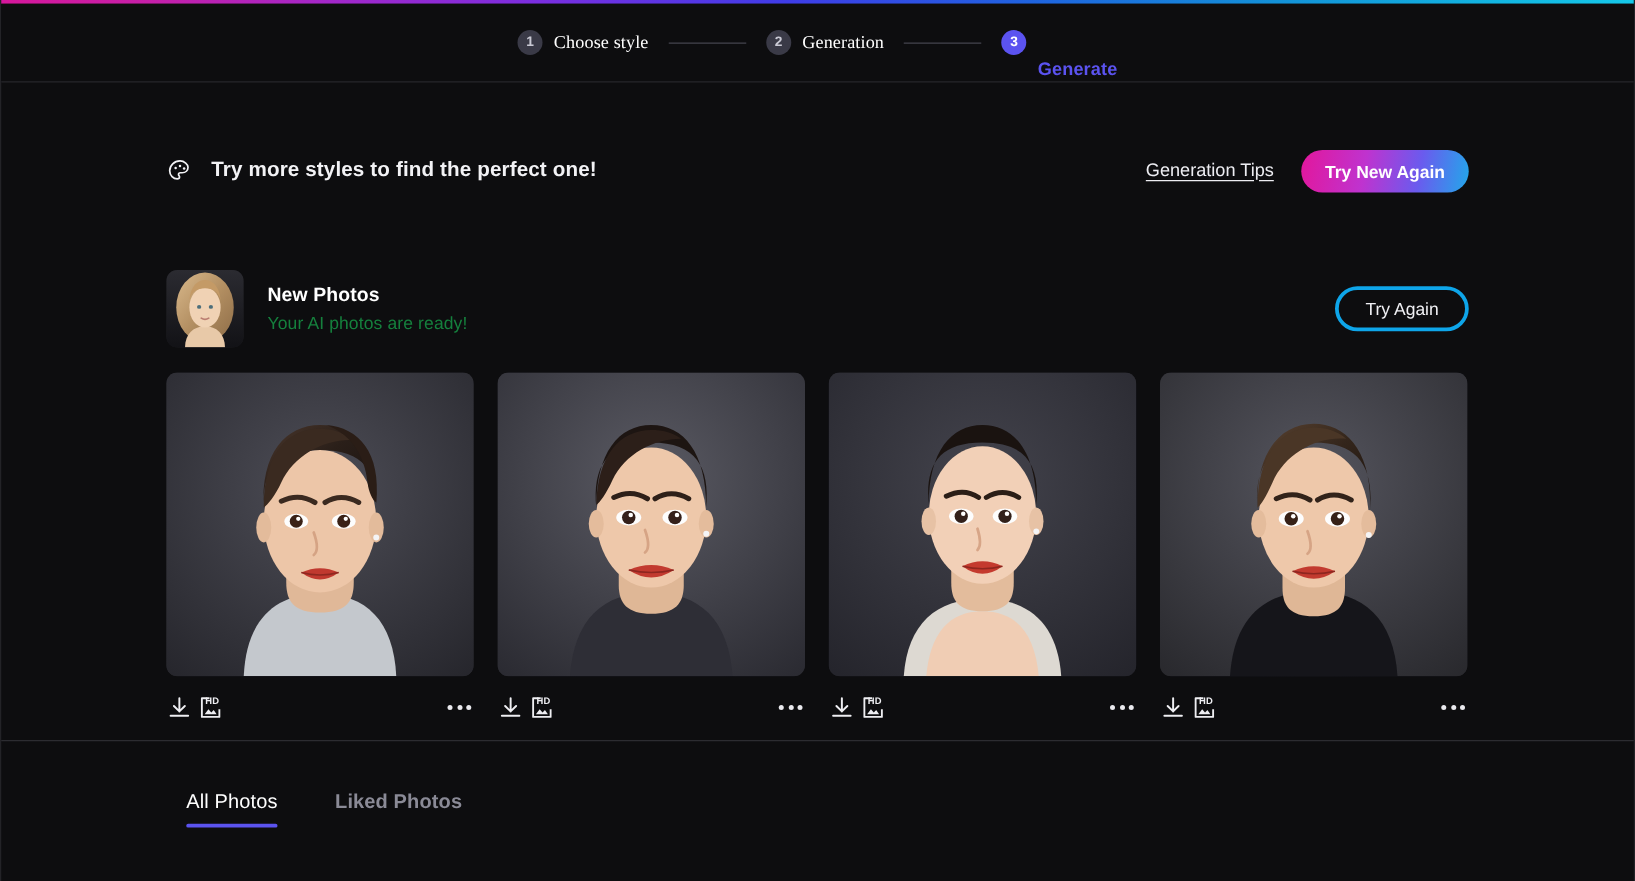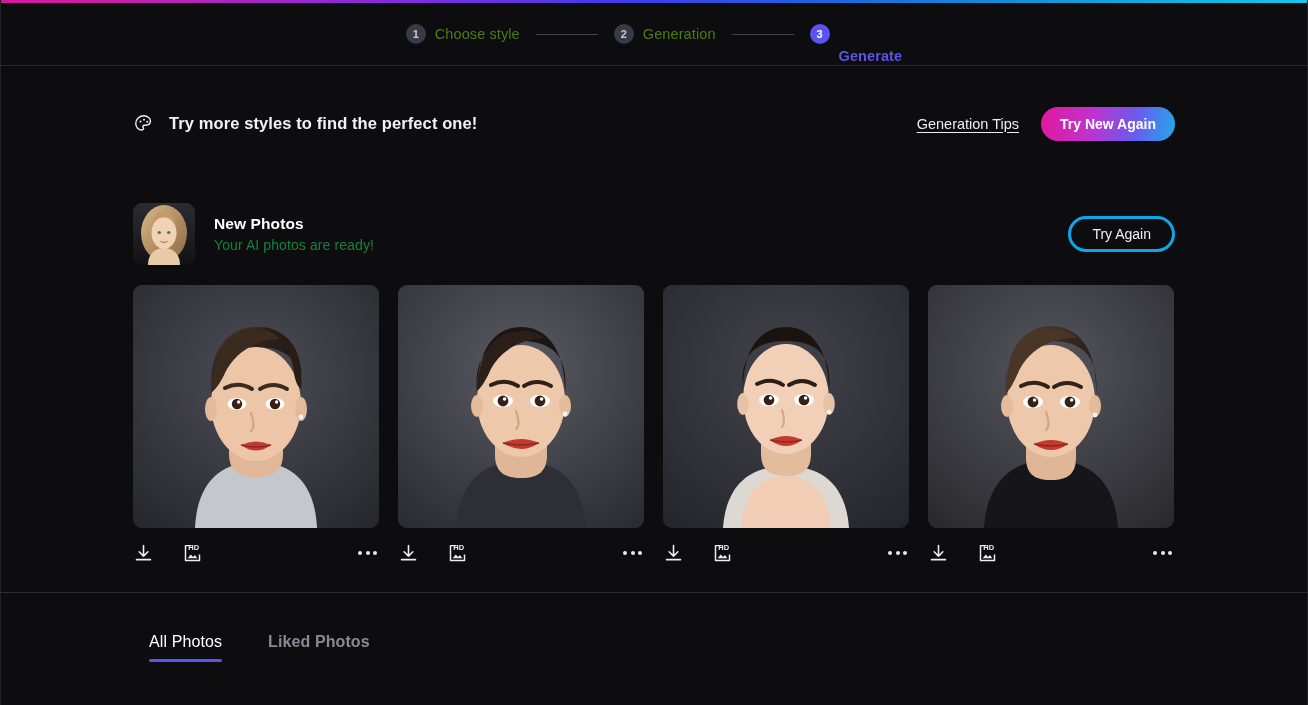--- a/index.html
+++ b/index.html
@@ -39,30 +39,30 @@
   .step { display: flex; align-items: center; gap: 9px; }
   .step-circle {
     width: 20px; height: 20px; border-radius: 50%;
     display: flex; align-items: center; justify-content: center;
     font-size: 11px; font-weight: 700; letter-spacing: 0;
     flex: 0 0 auto;
   }
   .step-circle.inactive { background: #3a3a47; color: #c9c9d4; }
   .step-circle.active { background: #5b53f0; color: #ffffff; }
   .step-label { font-size: 14.5px; letter-spacing: .1px; }
-  .step-label.inactive { color: #4d7c0f; }
+  .step-label.inactive { color: #ffffff; font-family: Liberation Serif, serif; }
   .step-label.active { color: #5b53f0; font-weight: 600; margin-top: 43px; }
   .step-line {
     width: 62px; height: 1px; background: #44444f;
     margin: 0 16px;
   }
 
   
   .content { position: absolute; left: 0; top: 67px; width: 100%; }
-  .inner { width: 1042px; margin: 4px auto; position: relative; }
+  .inner { width: 1042px; margin: 17px auto; position: relative; }
 
   
   .promo-row {
     height: 85px;
     display: flex; align-items: center;
     padding-top: 20px;
   }
   .promo-left { display: flex; align-items: center; gap: 14px; }
   .palette-icon { width: 22px; height: 22px; display: block; flex: 0 0 auto; }
   .promo-text {
@@ -117,21 +117,21 @@
   }
   .card { width: 246px; }
   .thumb {
     width: 246px; height: 243px; border-radius: 9px;
     overflow: hidden; background: #232329; display: block;
     position: relative;
   }
   .thumb svg { display: block; width: 100%; height: 100%; }
   .actions {
     height: 38px; margin-top: 6px;
-    display: flex; align-items: center; gap: 28px;
+    display: flex; align-items: center; gap: 4px;
   }
   .act-ic { width: 21px; height: 21px; display: block; cursor: pointer; }
   .dots { margin-left: auto; display: flex; gap: 3.5px; cursor: pointer; padding: 6px 2px; }
   .dots i { width: 4px; height: 4px; border-radius: 50%; background: #e9e9ee; display: block; }
 
   
   .divider {
     position: absolute; left: 0; top: 592px;
     width: 100%; height: 1px; background: #2c2c31;
   }

